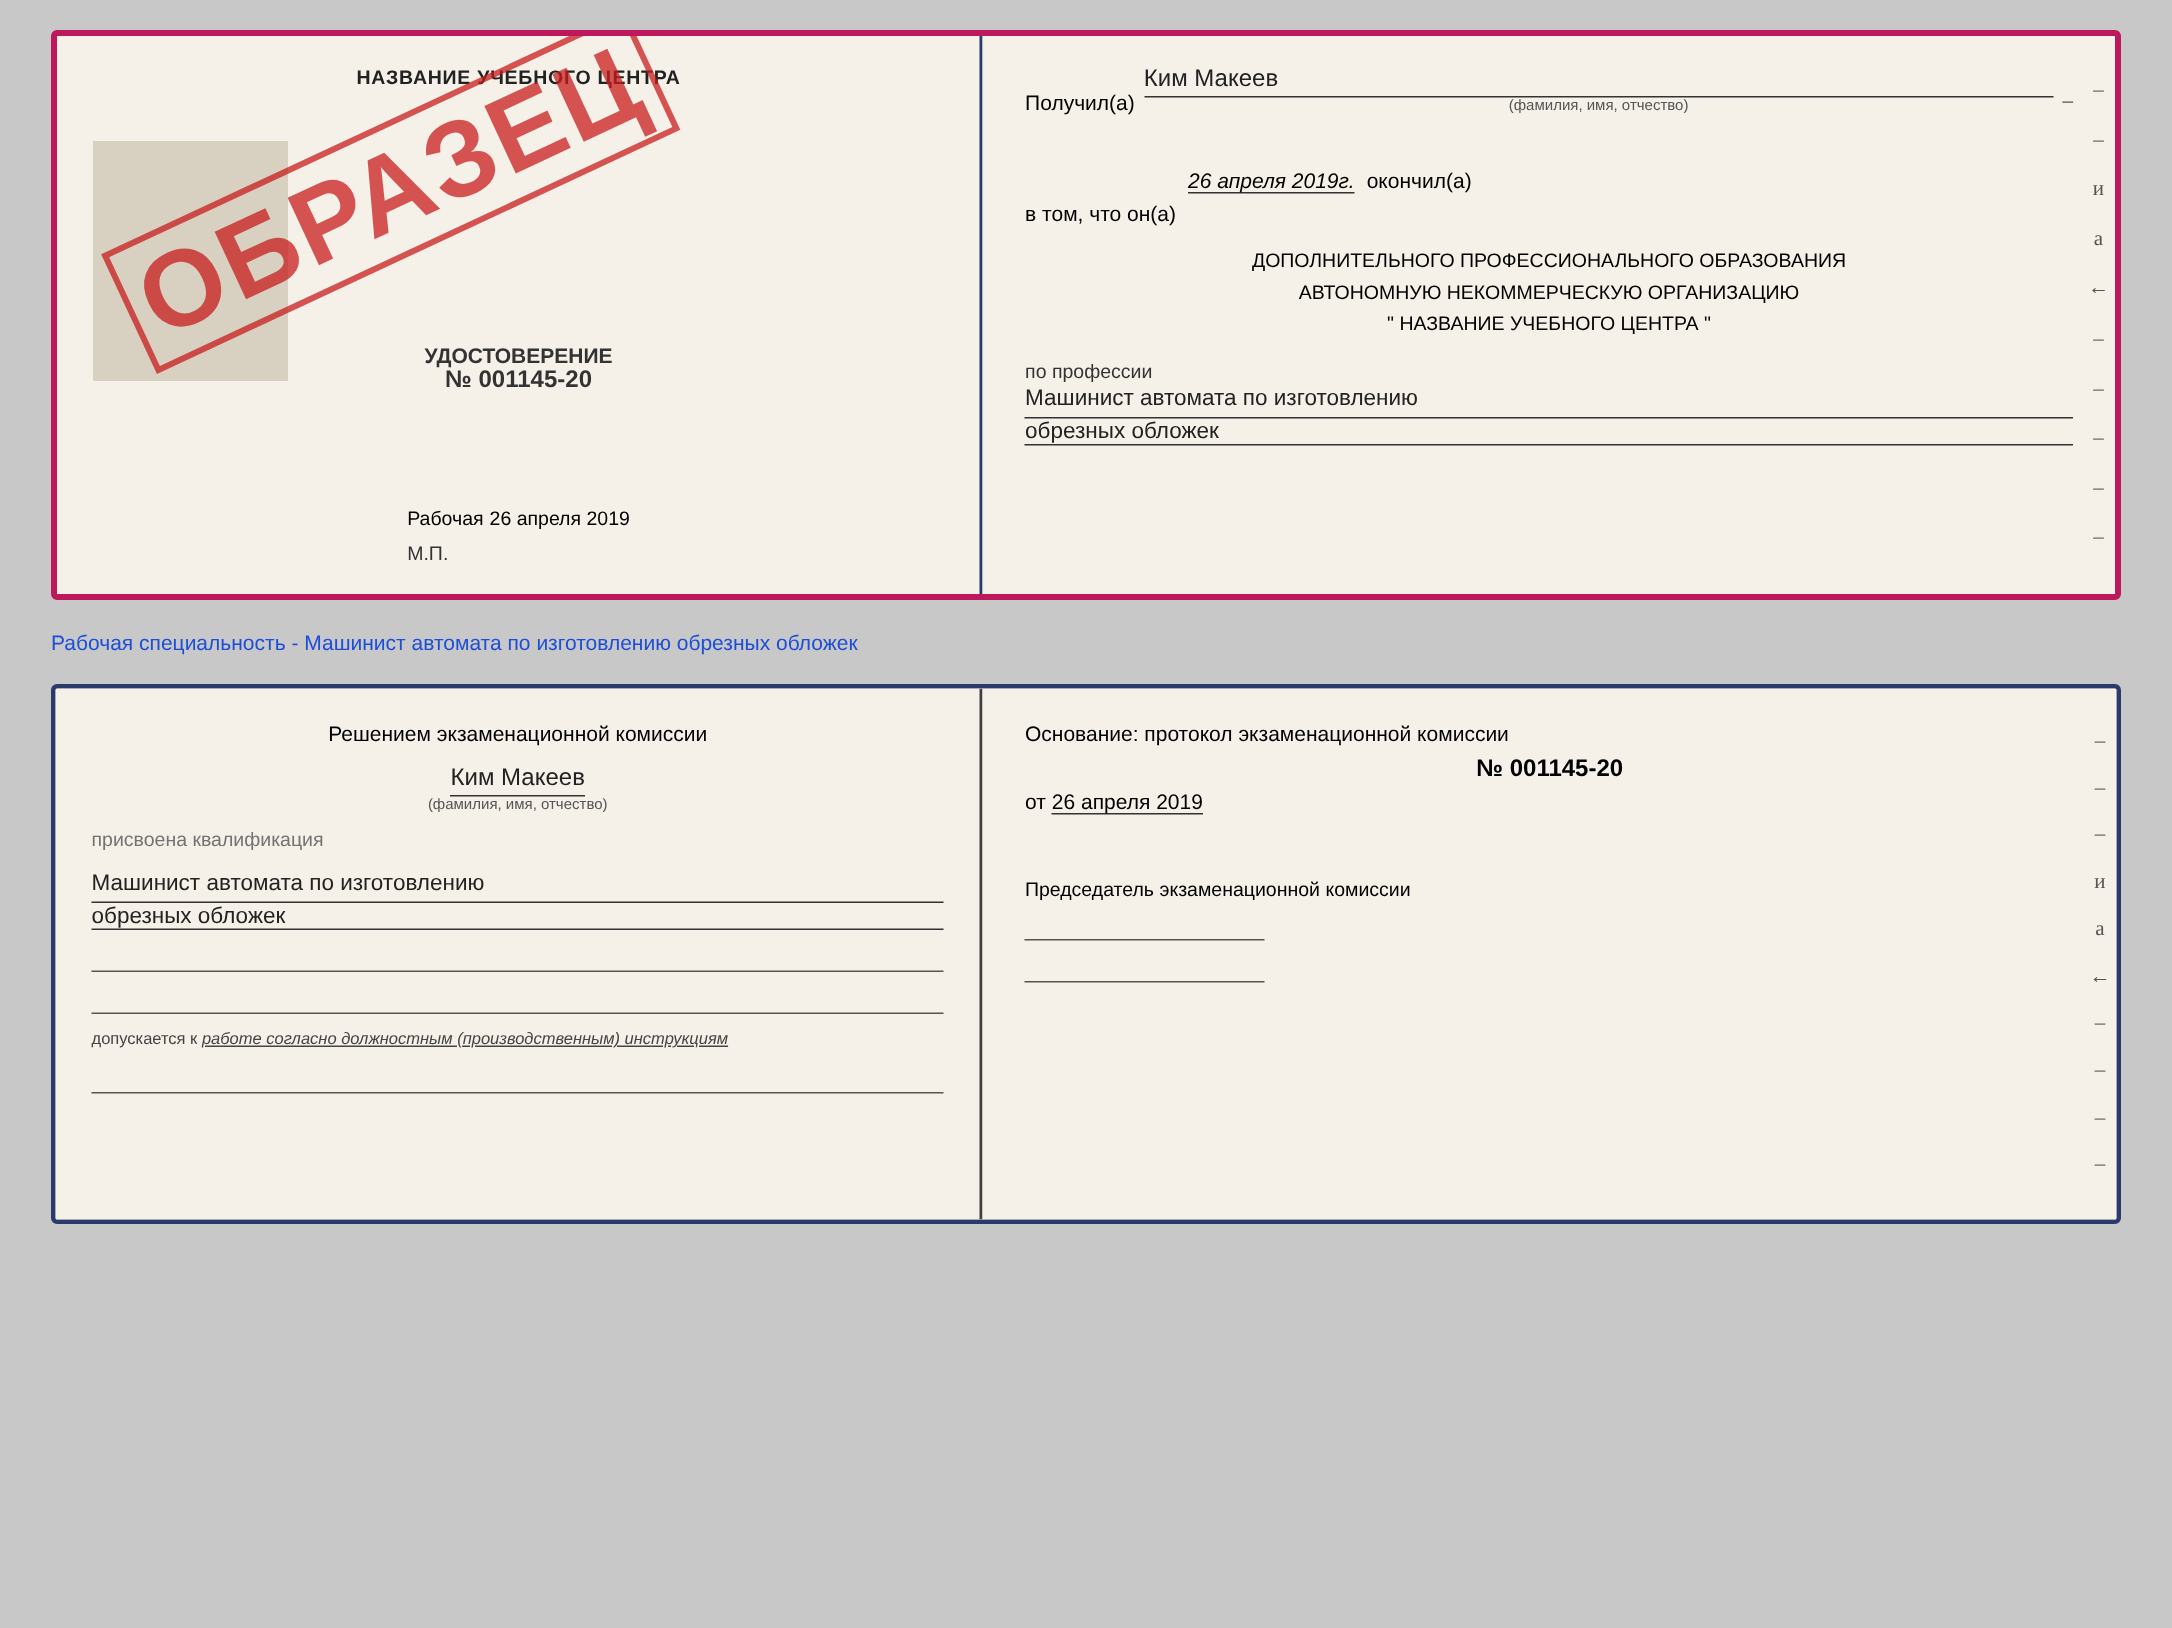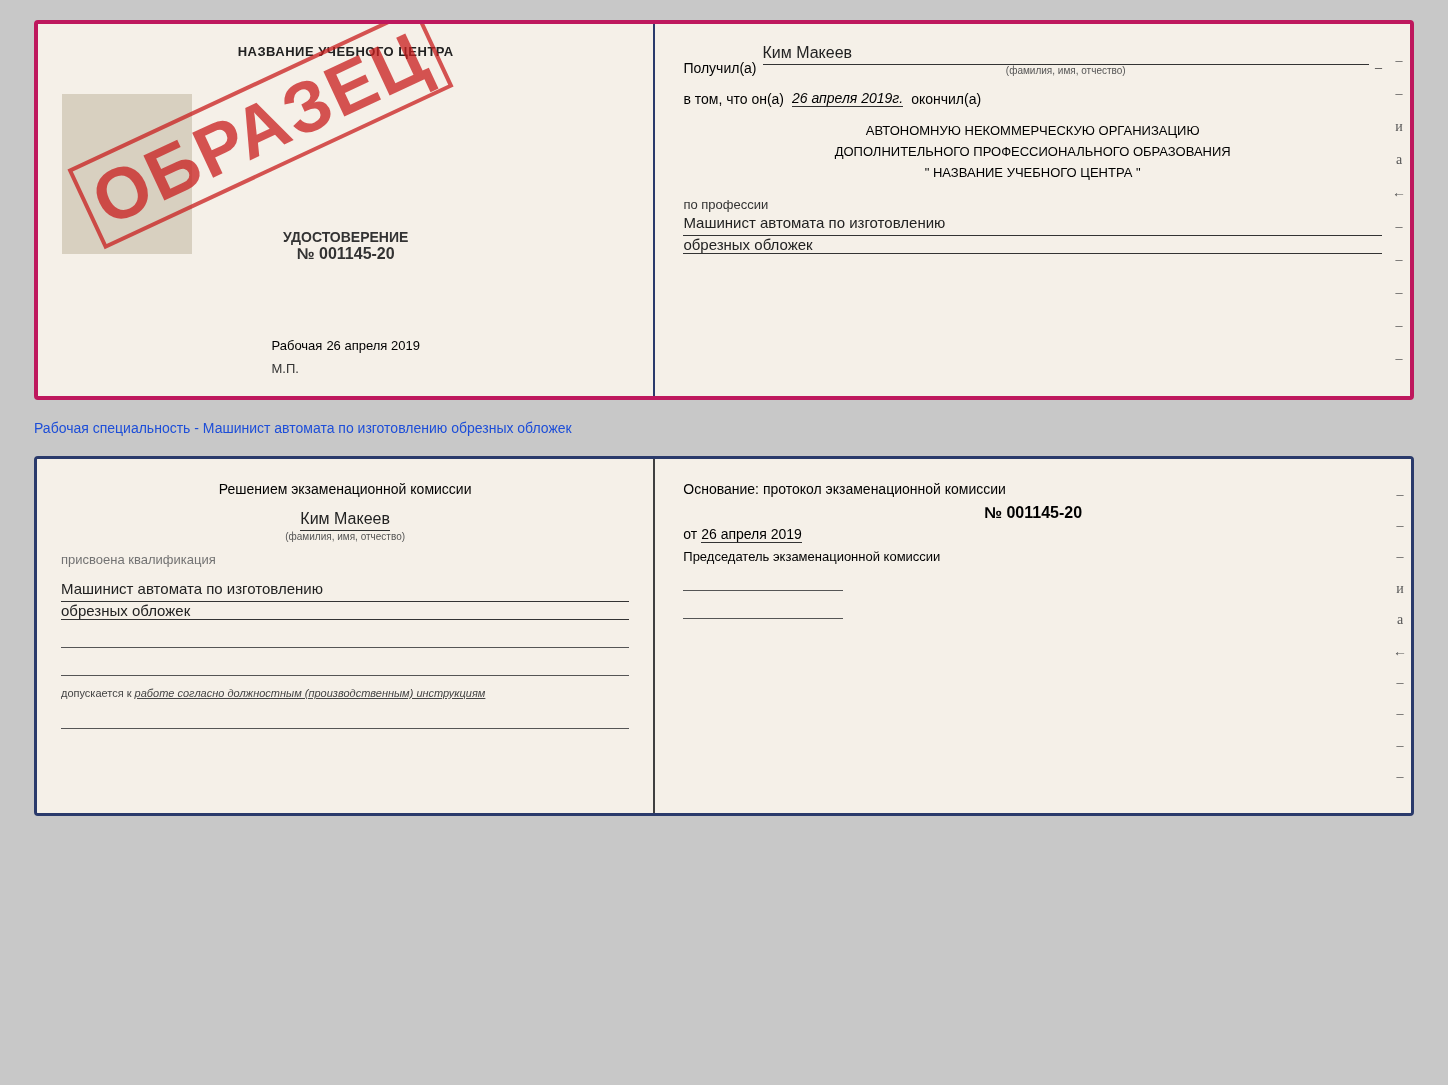--- a/index.html
+++ b/index.html
@@ -338,20 +338,21 @@
       align-items: baseline;
       gap: 4px;
       font-size: 14px;
       font-family: Arial, sans-serif;
     }
 
     .chairman-block {
       font-size: 13px;
       font-family: Arial, sans-serif;
       line-height: 1.5;
+      margin-top: 36px;
     }
 
     .signature-line {
       border-bottom: 1px solid #555;
       width: 160px;
       height: 18px;
       margin-top: 6px;
     }
 
     .director-block {
@@ -426,28 +427,28 @@
       <div style="display:flex; align-items:flex-end; gap:6px;">
         <span style="font-size:14px; font-family:Arial,sans-serif; white-space:nowrap;">Получил(а)</span>
         <div style="flex:1; display:flex; flex-direction:column;">
           <span class="name-value">Ким Макеев</span>
           <span class="fio-hint">(фамилия, имя, отчество)</span>
         </div>
         <span class="dash-right">–</span>
       </div>
 
       <div class="date-row">
-        <span style="font-size:14px; font-family:Arial,sans-serif;">в том, что он(а)</span>
+        <span style="font-size:14px; font-family:Arial,sans-serif;margin-top:44px;">в том, что он(а)</span>
         <span class="date-value">26 апреля 2019г.</span>
         <span style="font-size:14px; font-family:Arial,sans-serif;">окончил(а)</span>
       </div>
 
       <div class="org-block">
+        <div>ДОПОЛНИТЕЛЬНОГО ПРОФЕССИОНАЛЬНОГО ОБРАЗОВАНИЯ</div>
         <div>АВТОНОМНУЮ НЕКОММЕРЧЕСКУЮ ОРГАНИЗАЦИЮ</div>
-        <div>ДОПОЛНИТЕЛЬНОГО ПРОФЕССИОНАЛЬНОГО ОБРАЗОВАНИЯ</div>
         <div>" НАЗВАНИЕ УЧЕБНОГО ЦЕНТРА "</div>
       </div>
 
       <div>
         <div class="profession-label">по профессии</div>
         <div class="profession-value">Машинист автомата по изготовлению</div>
         <div class="profession-value2">обрезных обложек</div>
       </div>
 
       <div class="right-dashes">

